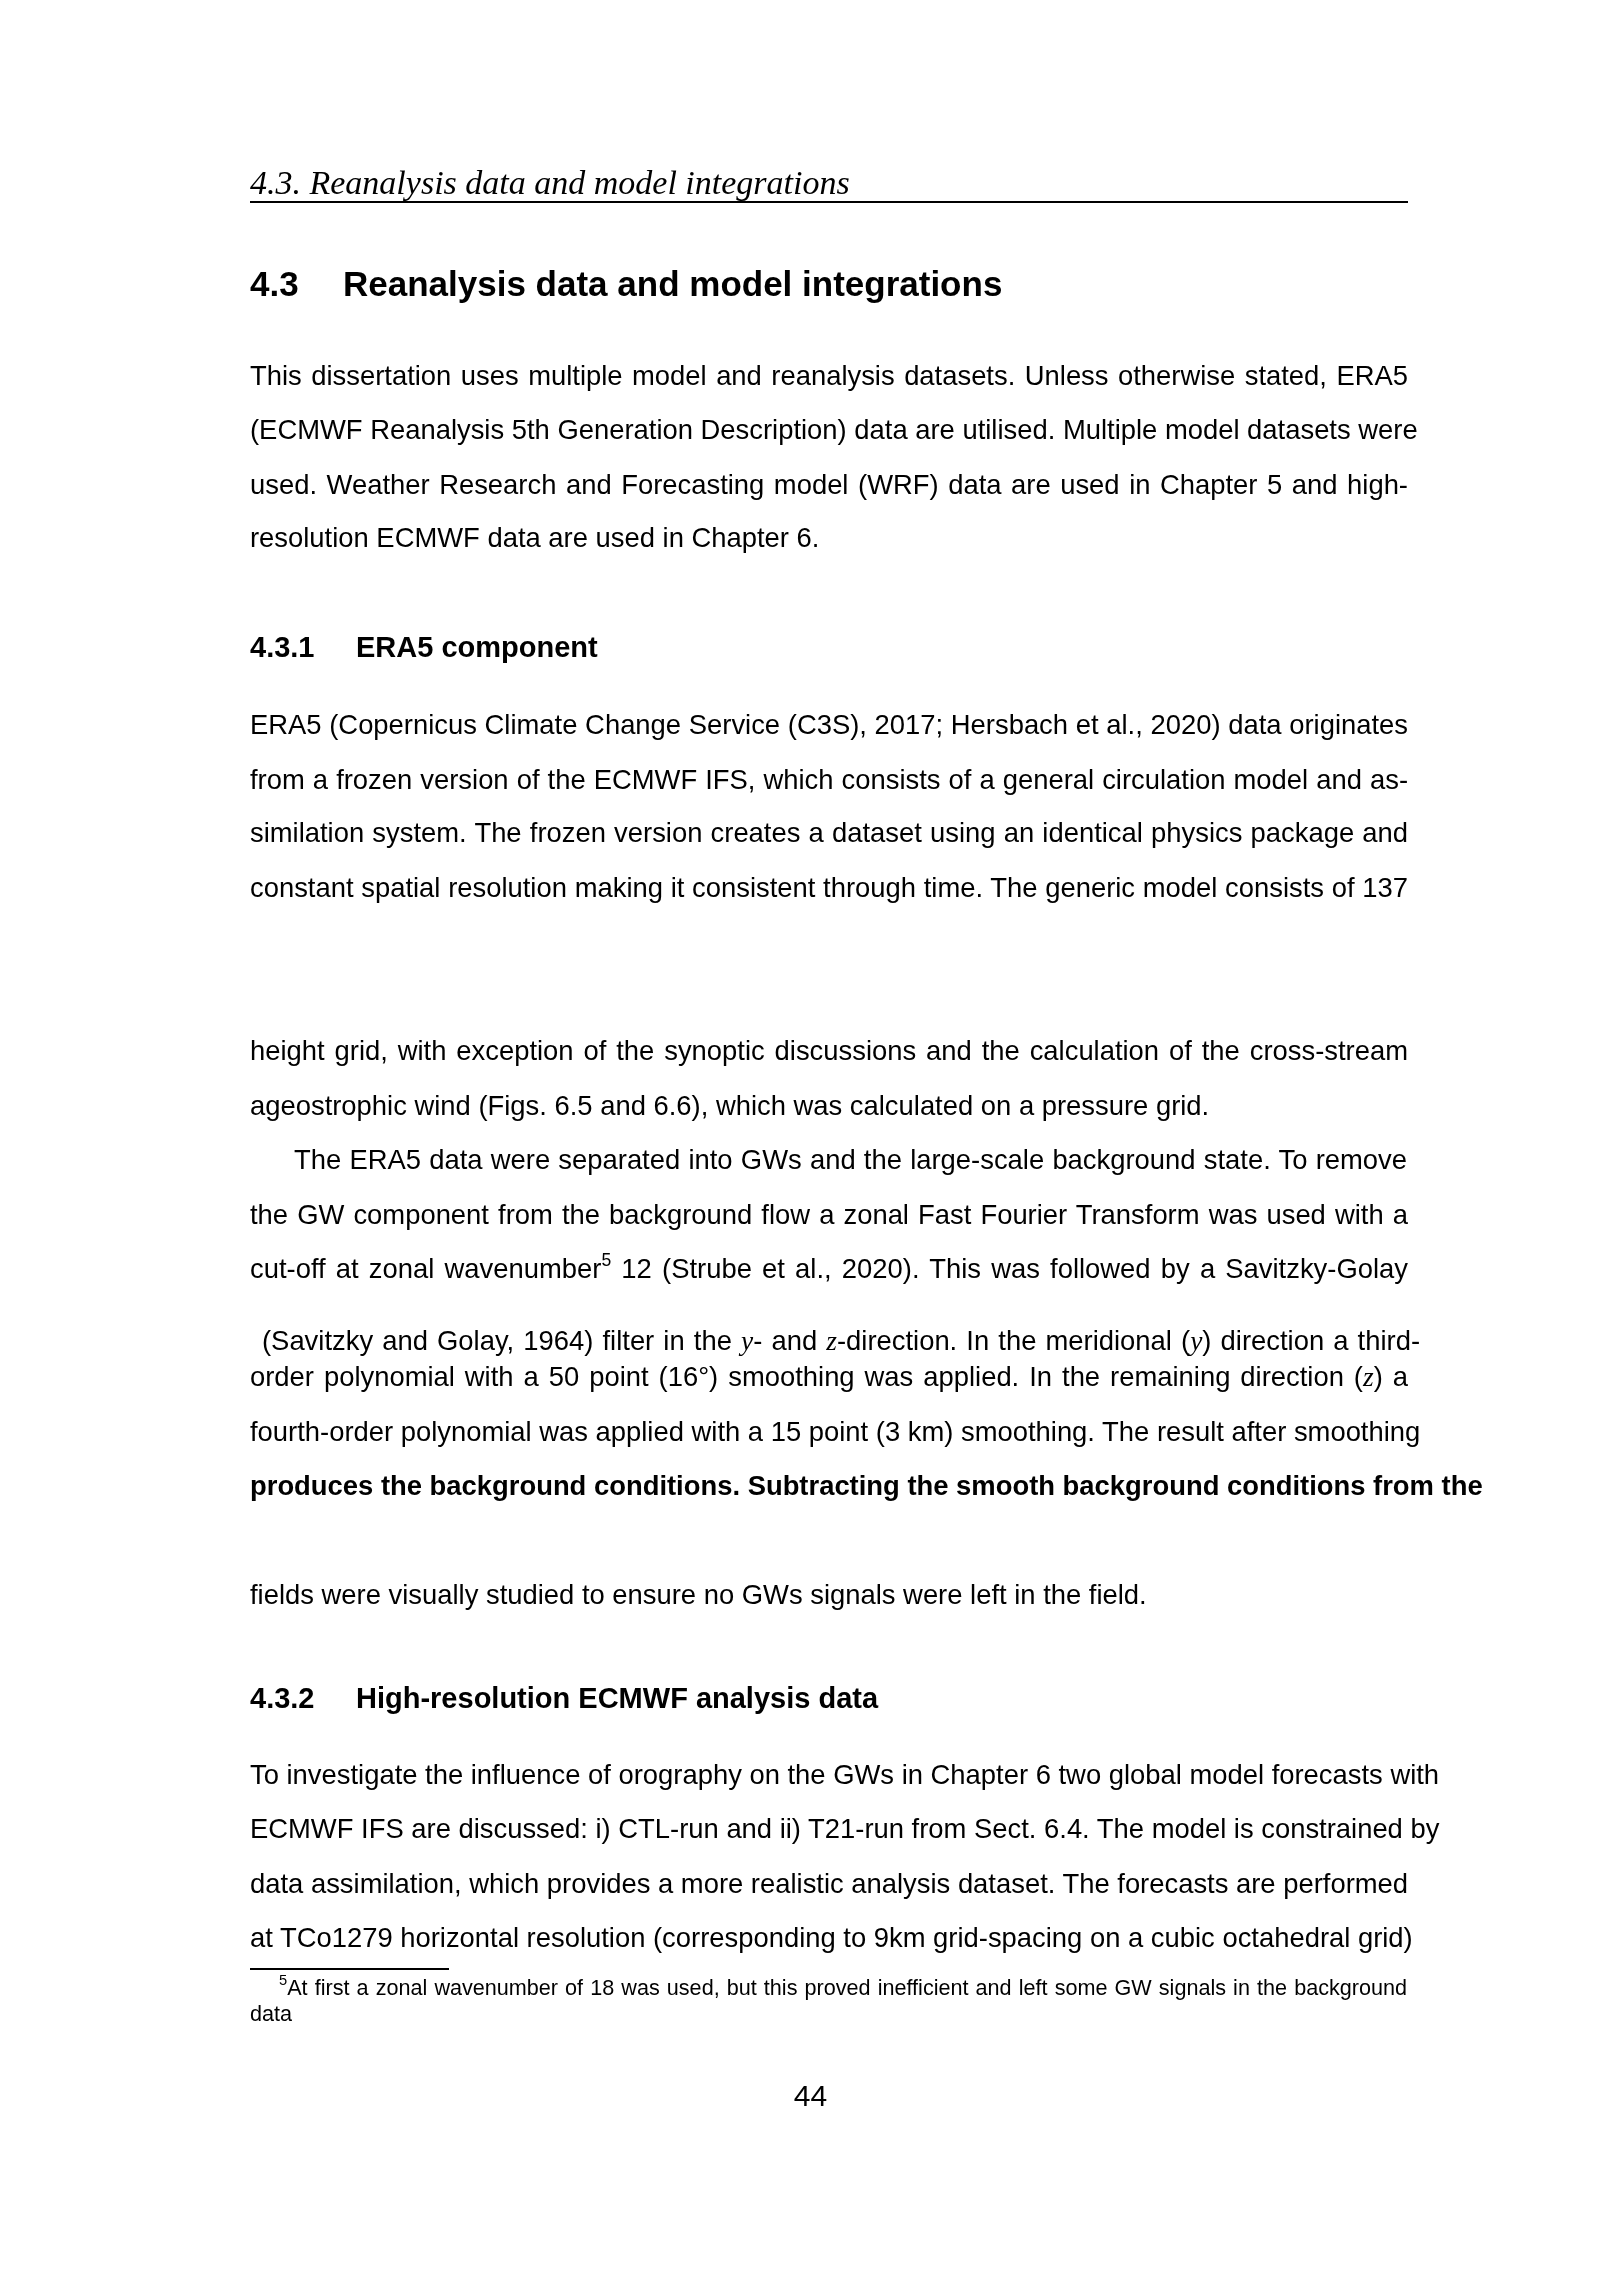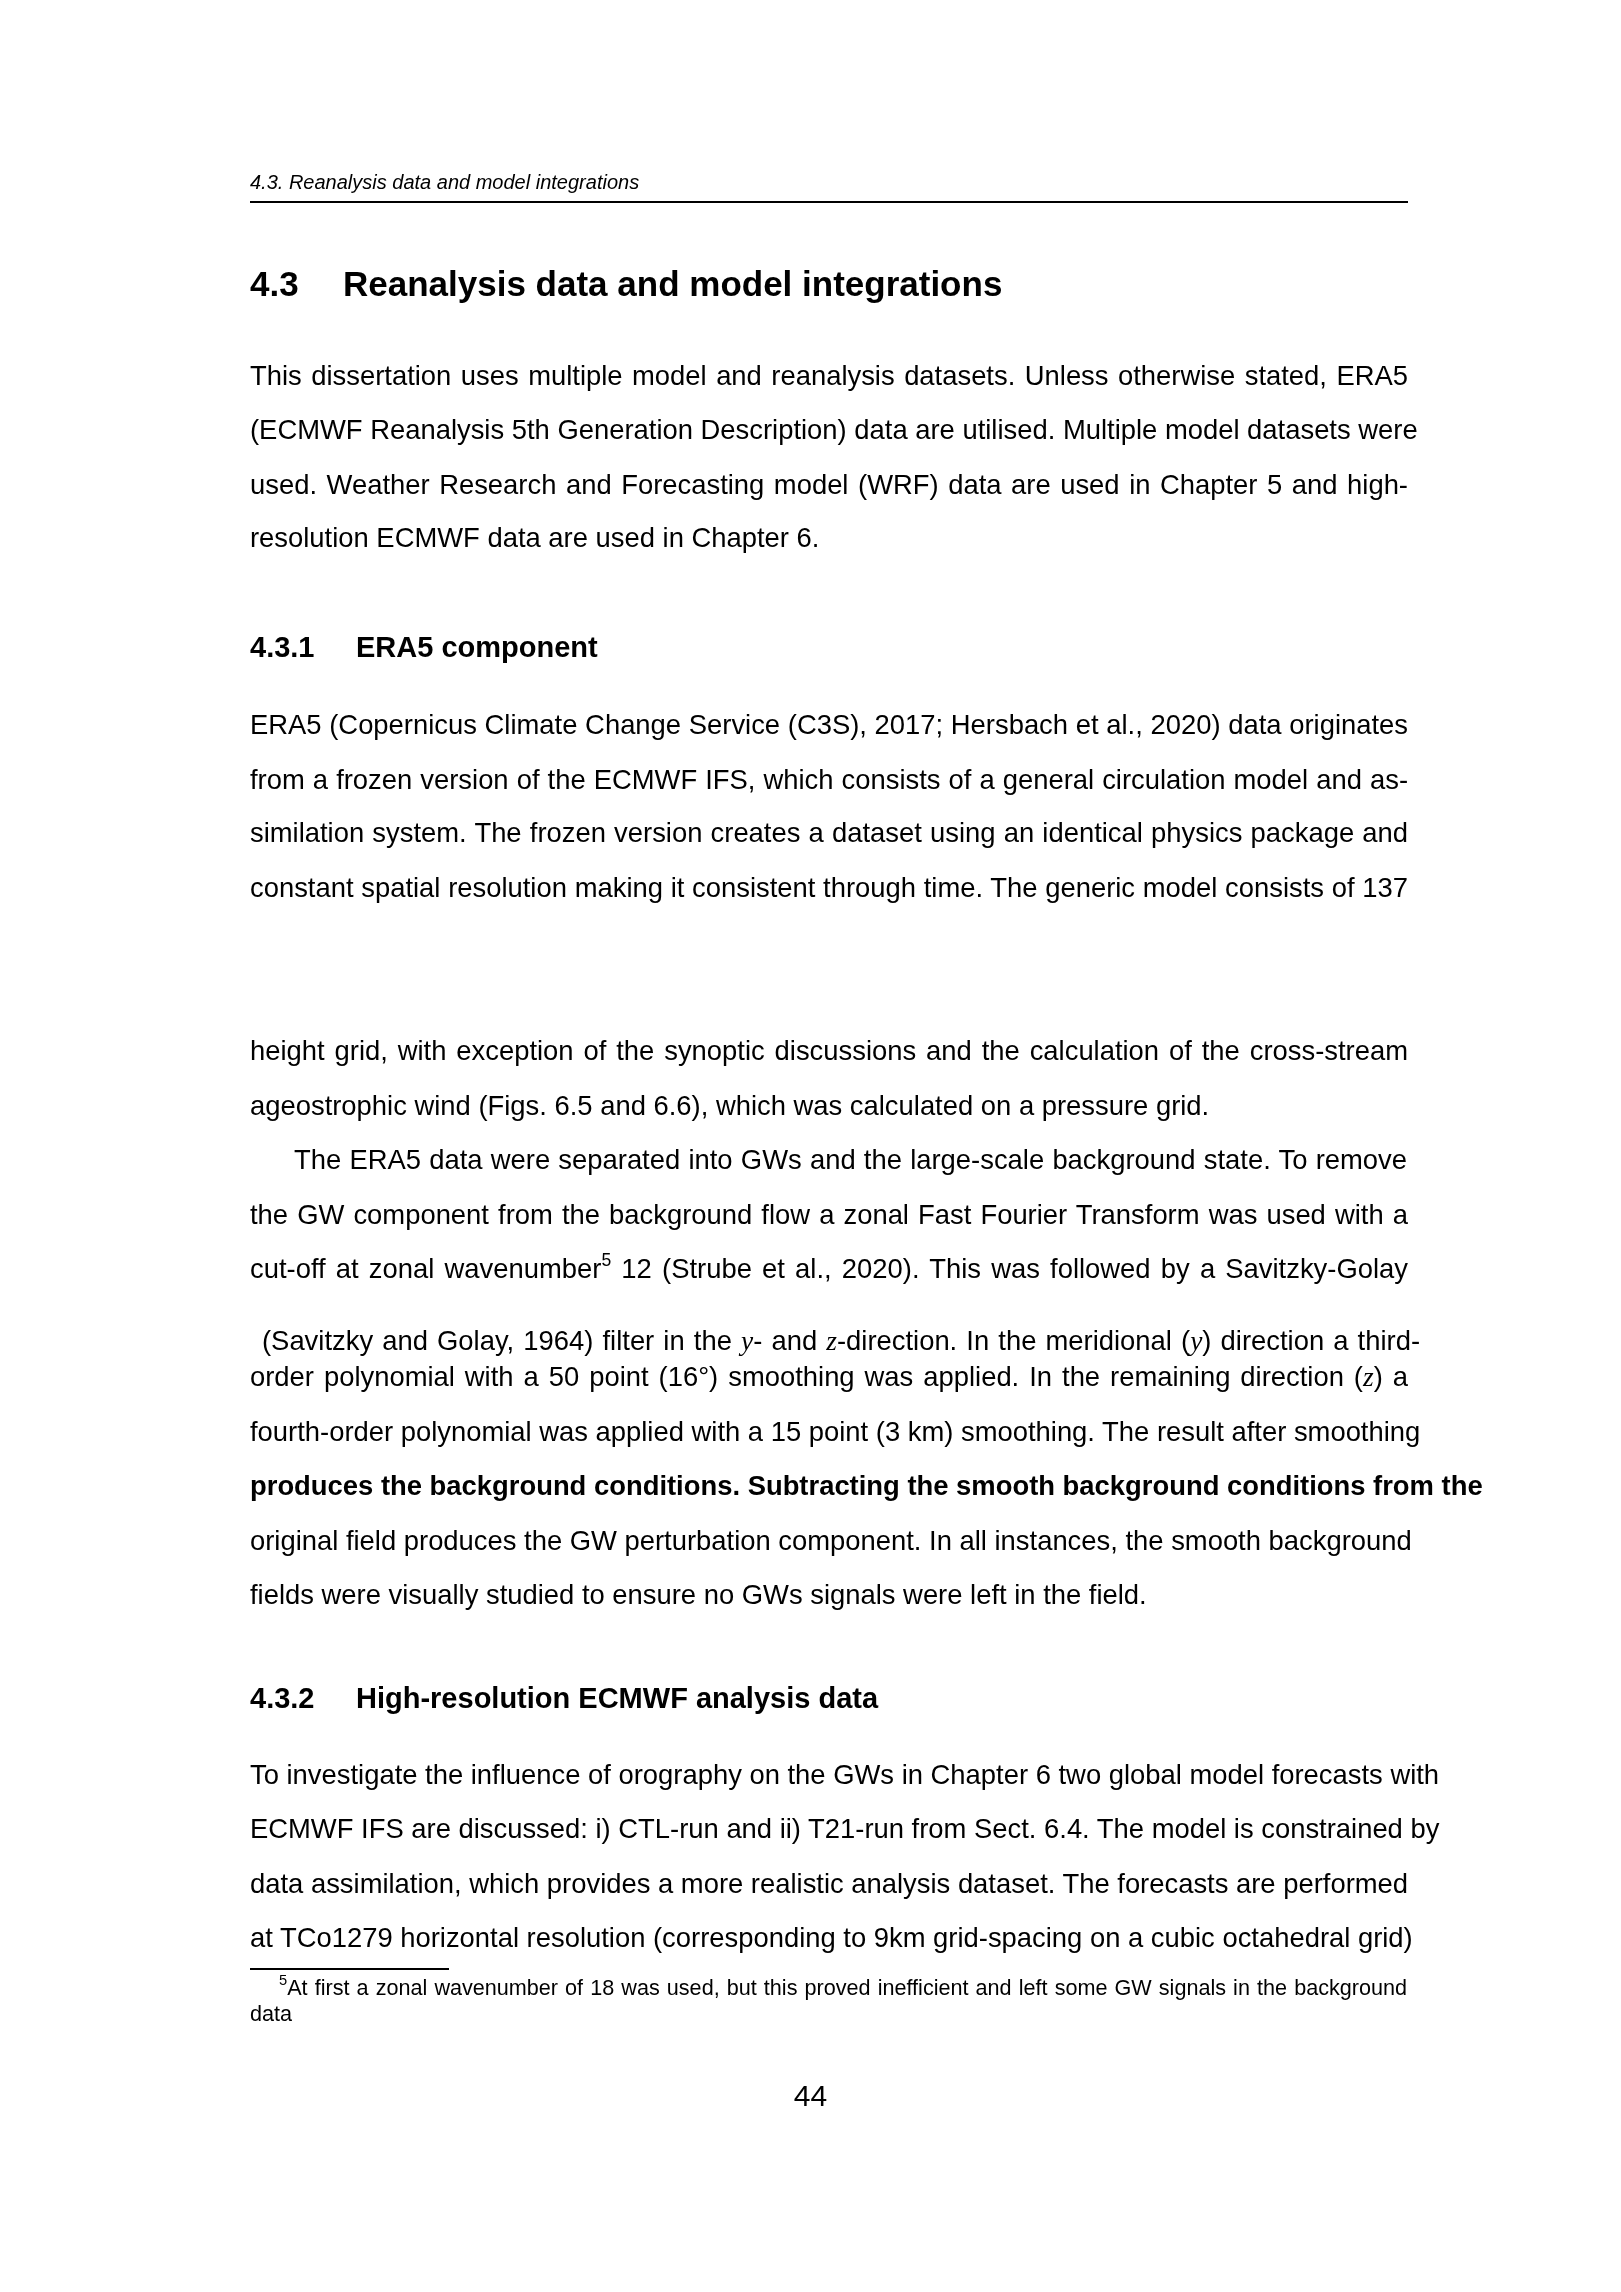--- a/index.html
+++ b/index.html
@@ -1,18 +1,18 @@
 <!DOCTYPE html>
 <html><head>
 <meta charset="utf-8">
 <style>
   html, body { margin: 0; padding: 0; background: #ffffff; }
   body { width: 1621px; height: 2293px; position: relative; overflow: hidden; color: #000; font-family: "Liberation Sans", sans-serif; }
   .page { position: absolute; left: 0; top: 0; width: 1621px; height: 2293px; background: #fff; }
-  .running-head { position: absolute; left: 250px; top: 168px; width: 1158px; font-size: 20px; font-style: italic; line-height: 29px; white-space: nowrap; }
+  .running-head { position: absolute; left: 250px; top: 168px; width: 1158px; font-size: 34px; font-style: italic; line-height: 29px; white-space: nowrap; font-family: Liberation Serif, serif; }
   .head-rule { position: absolute; left: 250px; top: 201px; width: 1158px; height: 2px; background: #000; }
   .sec { position: absolute; left: 250px; font-weight: bold; white-space: nowrap; }
   .sec .num { position: absolute; left: 0; }
   .sec-h1 { font-size: 35px; line-height: 39px; }
   .sec-h2 { font-size: 29px; line-height: 33px; }
   .line { position: absolute; left: 250px; width: 1158px; font-size: 27.4px; line-height: 31px; white-space: nowrap; text-align: justify; text-align-last: justify; }
   .line.last { text-align-last: left; }
   .line.indent { left: 294px; width: 1113px; }
   .m { font-family: "Liberation Serif", serif; font-style: italic; }
   sup { font-size: 17.6px; line-height: 0; position: relative; top: -2px; vertical-align: super; }
@@ -59,21 +59,20 @@
     <span>cut-off at zonal wavenumber</span><sup>5</sup><span> 12 (Strube et al., 2020).  This was followed by a Savitzky-Golay</span>
   </div>
   <div class="line" style="top:1325px;margin-left:12px;">
     <span>(Savitzky and Golay, 1964) filter in the </span><span class="m">y</span><span>- and </span><span class="m">z</span><span>-direction.  In the meridional (</span><span class="m">y</span><span>) direction a third-</span>
   </div>
   <div class="line" style="top:1361px;">
     <span>order polynomial with a 50 point (16°) smoothing was applied.  In the remaining direction (</span><span class="m">z</span><span>) a</span>
   </div>
   <div class="line" style="top:1416px;">fourth-order polynomial was applied with a 15 point (3 km) smoothing. The result after smoothing</div>
   <div class="line" style="top:1470px;font-weight:bold;">produces the background conditions.  Subtracting the smooth background conditions from the</div>
-  <div class="line" style="top:1525px;">original field produces the GW perturbation component. In all instances, the smooth background</div>
   <div class="line last" style="top:1579px;">fields were visually studied to ensure no GWs signals were left in the field.</div>
 
   <div class="sec sec-h2" style="top:1682px; width:1158px;">
     <span class="num">4.3.2</span>
     <span style="position:absolute; left:106px;">High-resolution ECMWF analysis data</span>
   </div>
 
   <div class="line" style="top:1759px;">To investigate the influence of orography on the GWs in Chapter 6 two global model forecasts with</div>
   <div class="line" style="top:1813px;">ECMWF IFS are discussed: i) CTL-run and ii) T21-run from Sect. 6.4. The model is constrained by</div>
   <div class="line" style="top:1868px;">data assimilation, which provides a more realistic analysis dataset.  The forecasts are performed</div>

